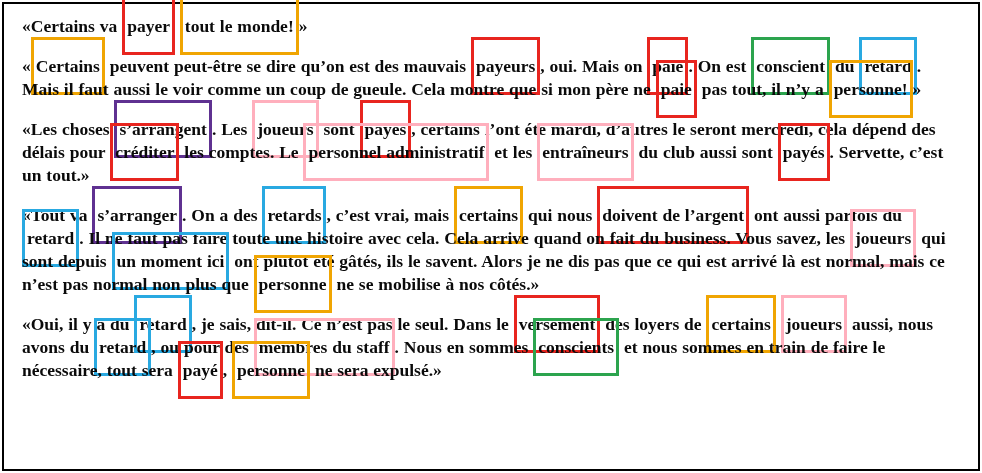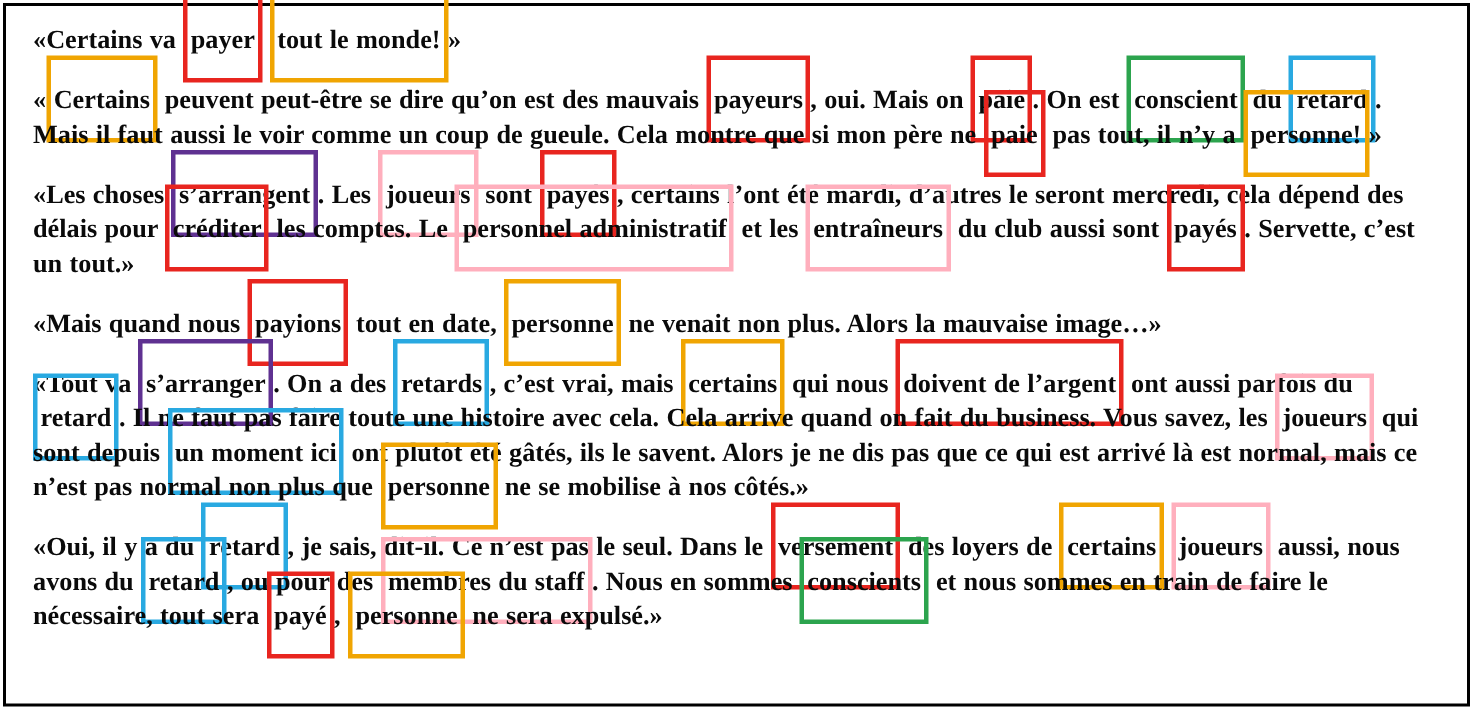--- a/index.html
+++ b/index.html
@@ -42,17 +42,16 @@
   }
 </style>
 </head>
 <body>
 
 <div class="page">
   <div class="content">
       <p><span>«Certains va </span><span class="hl" style="border-color: rgb(232, 37, 31);">payer</span><span> </span><span class="hl" style="border-color: rgb(240, 165, 2);">tout le monde!</span><span>»</span></p>
       <p><span>«</span><span class="hl" style="border-color: rgb(240, 165, 2);">Certains</span><span> peuvent peut-être se dire qu’on est des mauvais </span><span class="hl" style="border-color: rgb(232, 37, 31);">payeurs</span><span>, oui. Mais on </span><span class="hl" style="border-color: rgb(232, 37, 31);">paie</span><span>. On est </span><span class="hl" style="border-color: rgb(44, 164, 78);">conscient</span><span> du </span><span class="hl" style="border-color: rgb(41, 169, 225);">retard</span><span>. Mais il faut aussi le voir comme un coup de gueule. Cela montre que si mon père ne </span><span class="hl" style="border-color: rgb(232, 37, 31);">paie</span><span> pas tout, il n’y a </span><span class="hl" style="border-color: rgb(240, 165, 2);">personne!</span><span>»</span></p>
       <p><span>«Les choses </span><span class="hl" style="border-color: rgb(95, 49, 145);">s’arrangent</span><span>. Les </span><span class="hl" style="border-color: rgb(255, 175, 189);">joueurs</span><span> sont </span><span class="hl" style="border-color: rgb(232, 37, 31);">payés</span><span>, certains l’ont été mardi, d’autres le seront mercredi, cela dépend des délais pour </span><span class="hl" style="border-color: rgb(232, 37, 31);">créditer</span><span> les comptes. Le </span><span class="hl" style="border-color: rgb(255, 175, 189);">personnel administratif</span><span> et les </span><span class="hl" style="border-color: rgb(255, 175, 189);">entraîneurs</span><span> du club aussi sont </span><span class="hl" style="border-color: rgb(232, 37, 31);">payés</span><span>. Servette, c’est un tout.»</span></p>
-      <p><span>«Mais quand nous </span><span class="hl" style="border-color: rgb(232, 37, 31);">payions</span><span> tout en date, </span><span class="hl" style="border-color: rgb(240, 165, 2);">personne</span><span> ne venait non plus. Alors la mauvaise image…»</span></p>
       <p><span>«Tout va </span><span class="hl" style="border-color: rgb(95, 49, 145);">s’arranger</span><span>. On a des </span><span class="hl" style="border-color: rgb(41, 169, 225);">retards</span><span>, c’est vrai, mais </span><span class="hl" style="border-color: rgb(240, 165, 2);">certains</span><span> qui nous </span><span class="hl" style="border-color: rgb(232, 37, 31);">doivent de l’argent</span><span> ont aussi parfois du </span><span class="hl" style="border-color: rgb(41, 169, 225);">retard</span><span>. Il ne faut pas faire toute une histoire avec cela. Cela arrive quand on fait du business. Vous savez, les </span><span class="hl" style="border-color: rgb(255, 175, 189);">joueurs</span><span> qui sont depuis </span><span class="hl" style="border-color: rgb(41, 169, 225);">un moment ici</span><span> ont plutôt été gâtés, ils le savent. Alors je ne dis pas que ce qui est arrivé là est normal, mais ce n’est pas normal non plus que </span><span class="hl" style="border-color: rgb(240, 165, 2);">personne</span><span> ne se mobilise à nos côtés.»</span></p>
       <p><span>«Oui, il y a du </span><span class="hl" style="border-color: rgb(41, 169, 225);">retard</span><span>, je sais, dit-il. Ce n’est pas le seul. Dans le </span><span class="hl" style="border-color: rgb(232, 37, 31);">versement</span><span> des loyers de </span><span class="hl" style="border-color: rgb(240, 165, 2);">certains</span><span> </span><span class="hl" style="border-color: rgb(255, 175, 189);">joueurs</span><span> aussi, nous avons du </span><span class="hl" style="border-color: rgb(41, 169, 225);">retard</span><span>, ou pour des </span><span class="hl" style="border-color: rgb(255, 175, 189);">membres du staff</span><span>. Nous en sommes </span><span class="hl" style="border-color: rgb(44, 164, 78);">conscients</span><span> et nous sommes en train de faire le nécessaire, tout sera </span><span class="hl" style="border-color: rgb(232, 37, 31);">payé</span><span>, </span><span class="hl" style="border-color: rgb(240, 165, 2);">personne</span><span> ne sera expulsé.»</span></p>
     </div>
 </div>
 
 </body></html>

